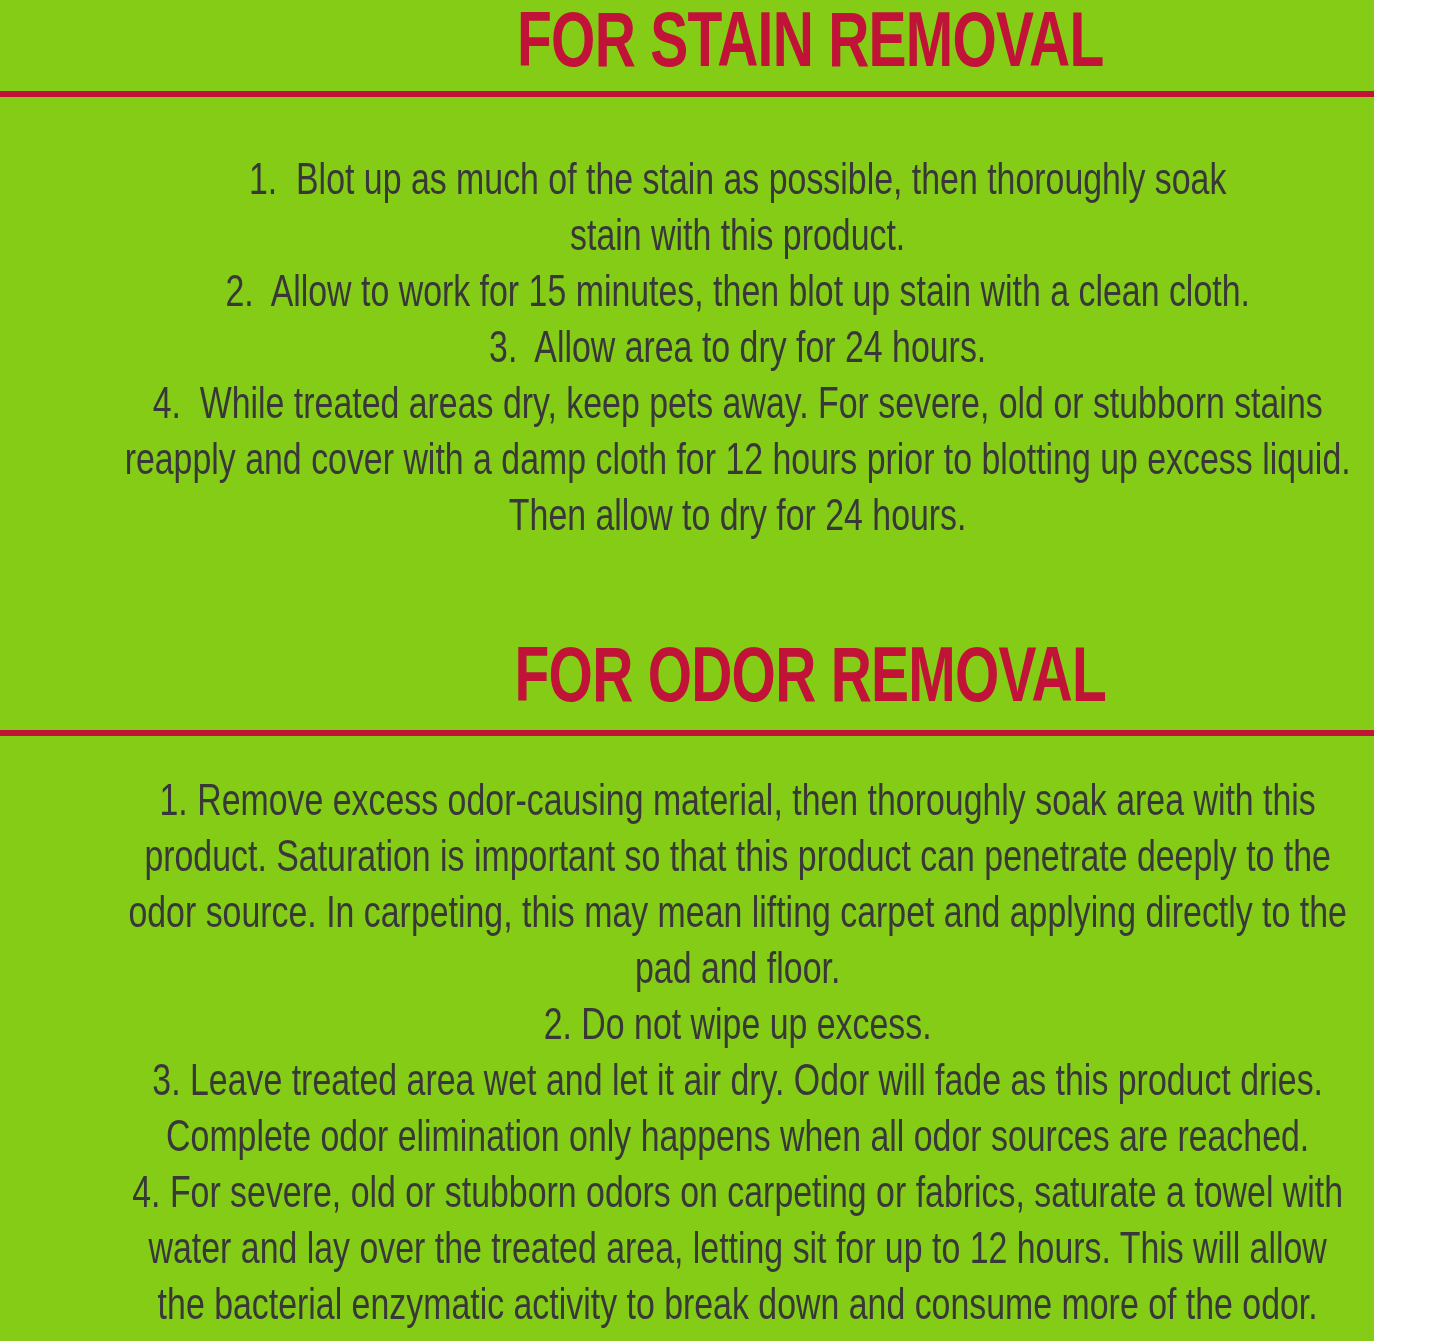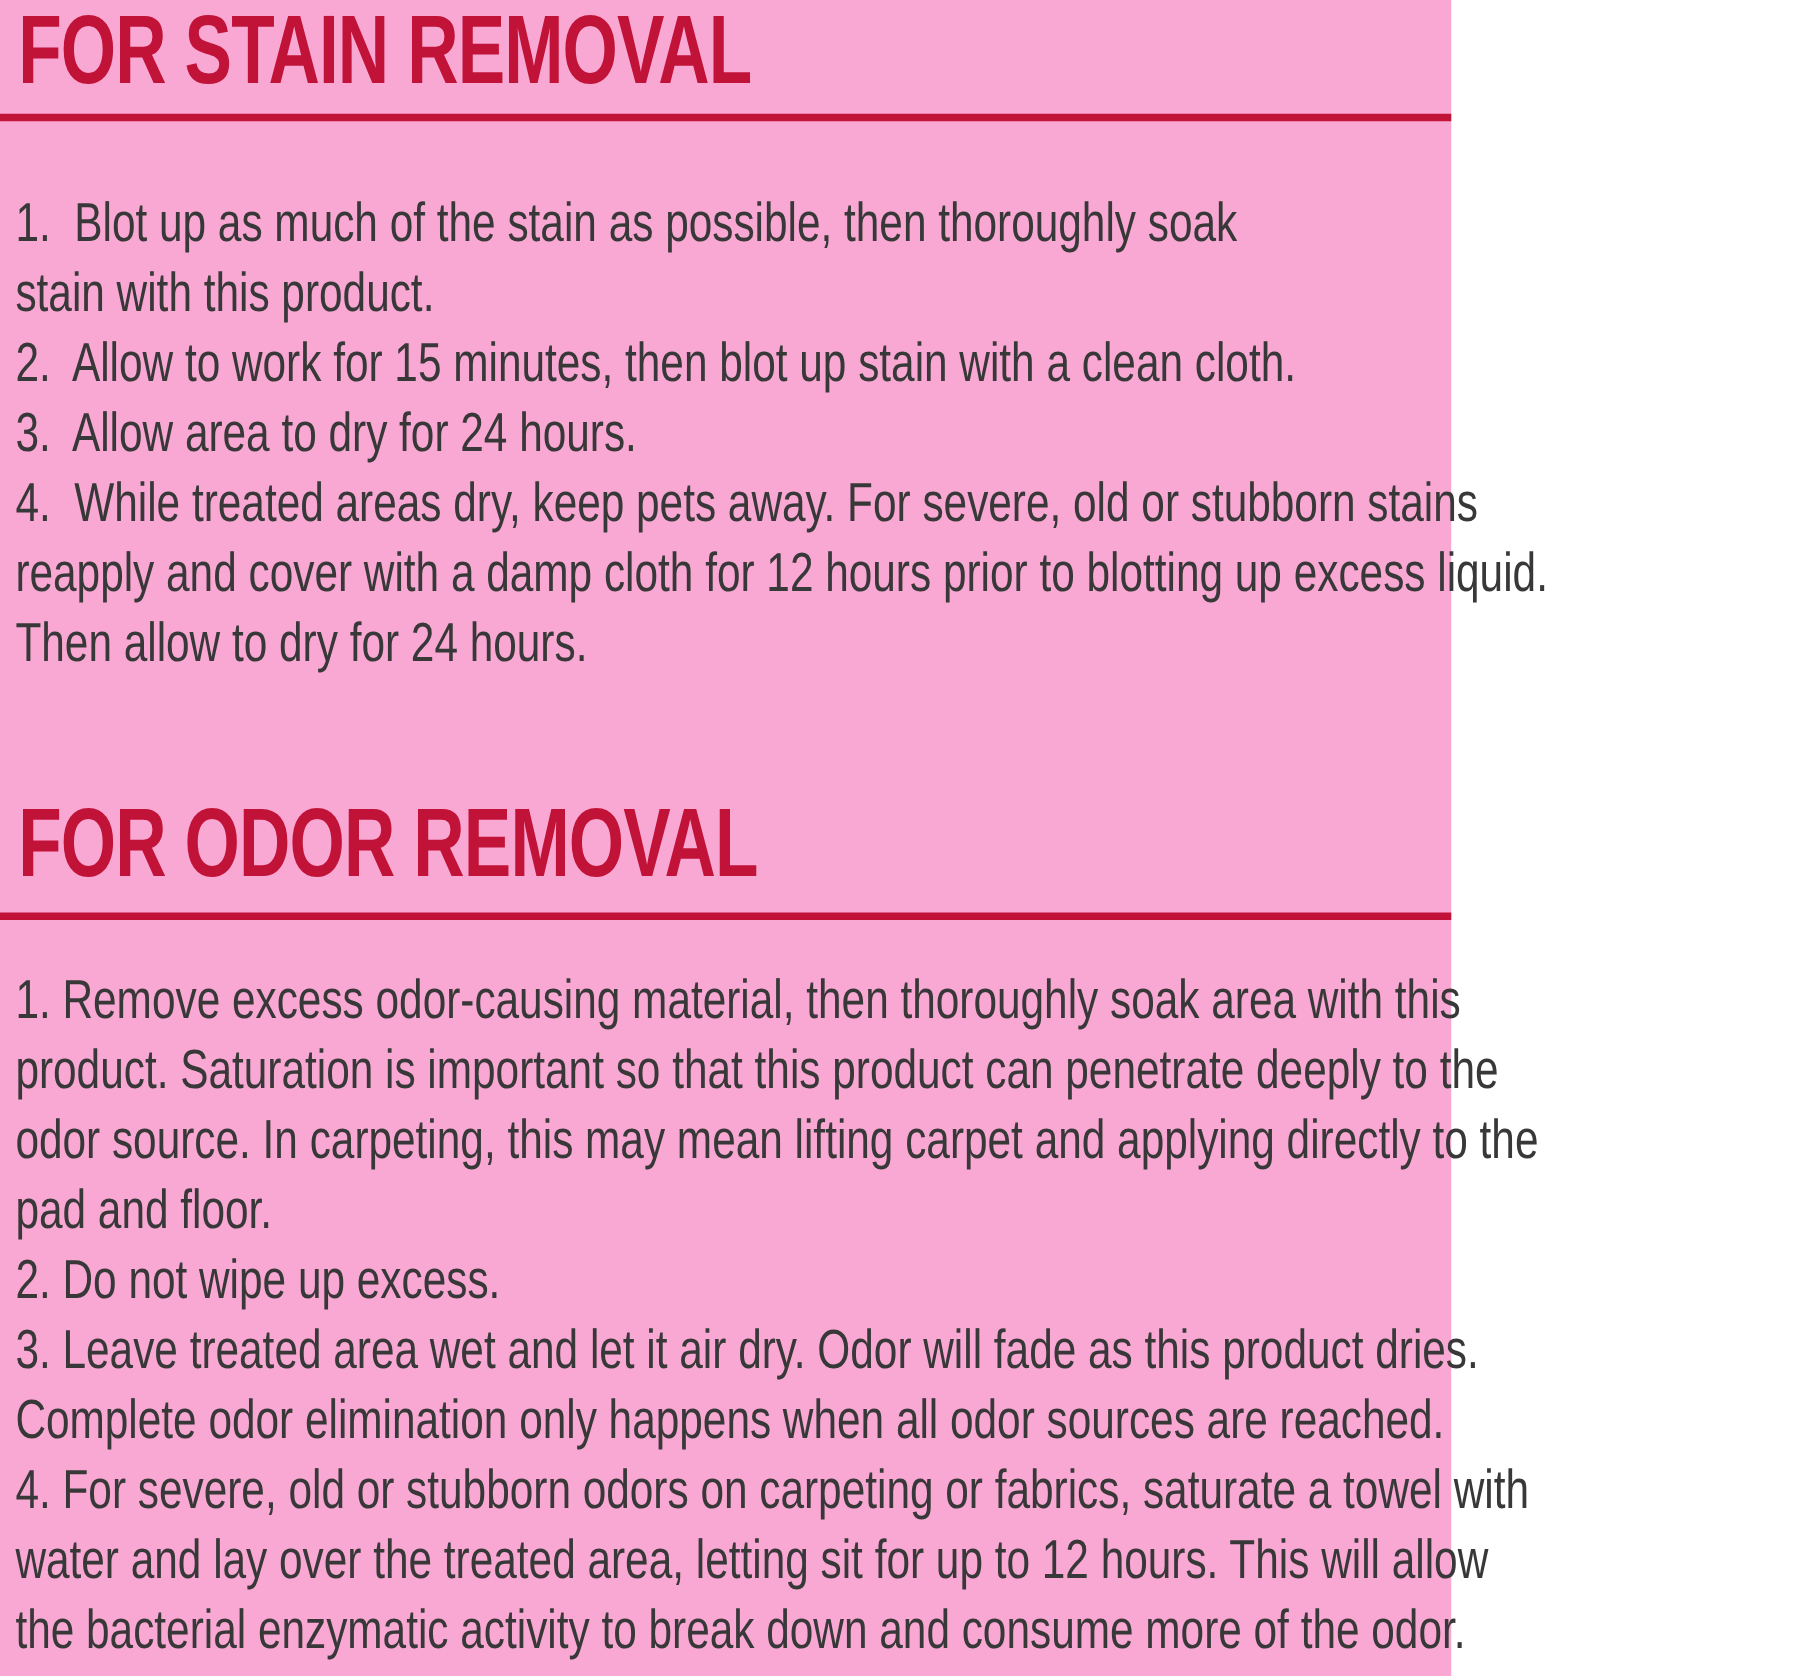--- a/index.html
+++ b/index.html
@@ -12,24 +12,25 @@
     padding: 0;
     background: #ffffff;
   }
   body {
     width: 1445px;
     height: 1341px;
     overflow: hidden;
     font-family: "Liberation Sans", sans-serif;
   }
   .page {
-    width: 1161px;
+    width: 1374px;
     height: 1341px;
     position: relative;
-    background: #f9a8d4;
+    background: #84cc16;
+    text-align: center;
   }
   .title {
     margin: 0;
     padding-left: 20px;
     width: 2200px;
     font-weight: 700;
     font-size: 78px;
     line-height: 78px;
     letter-spacing: -1px;
     color: var(--accent);

